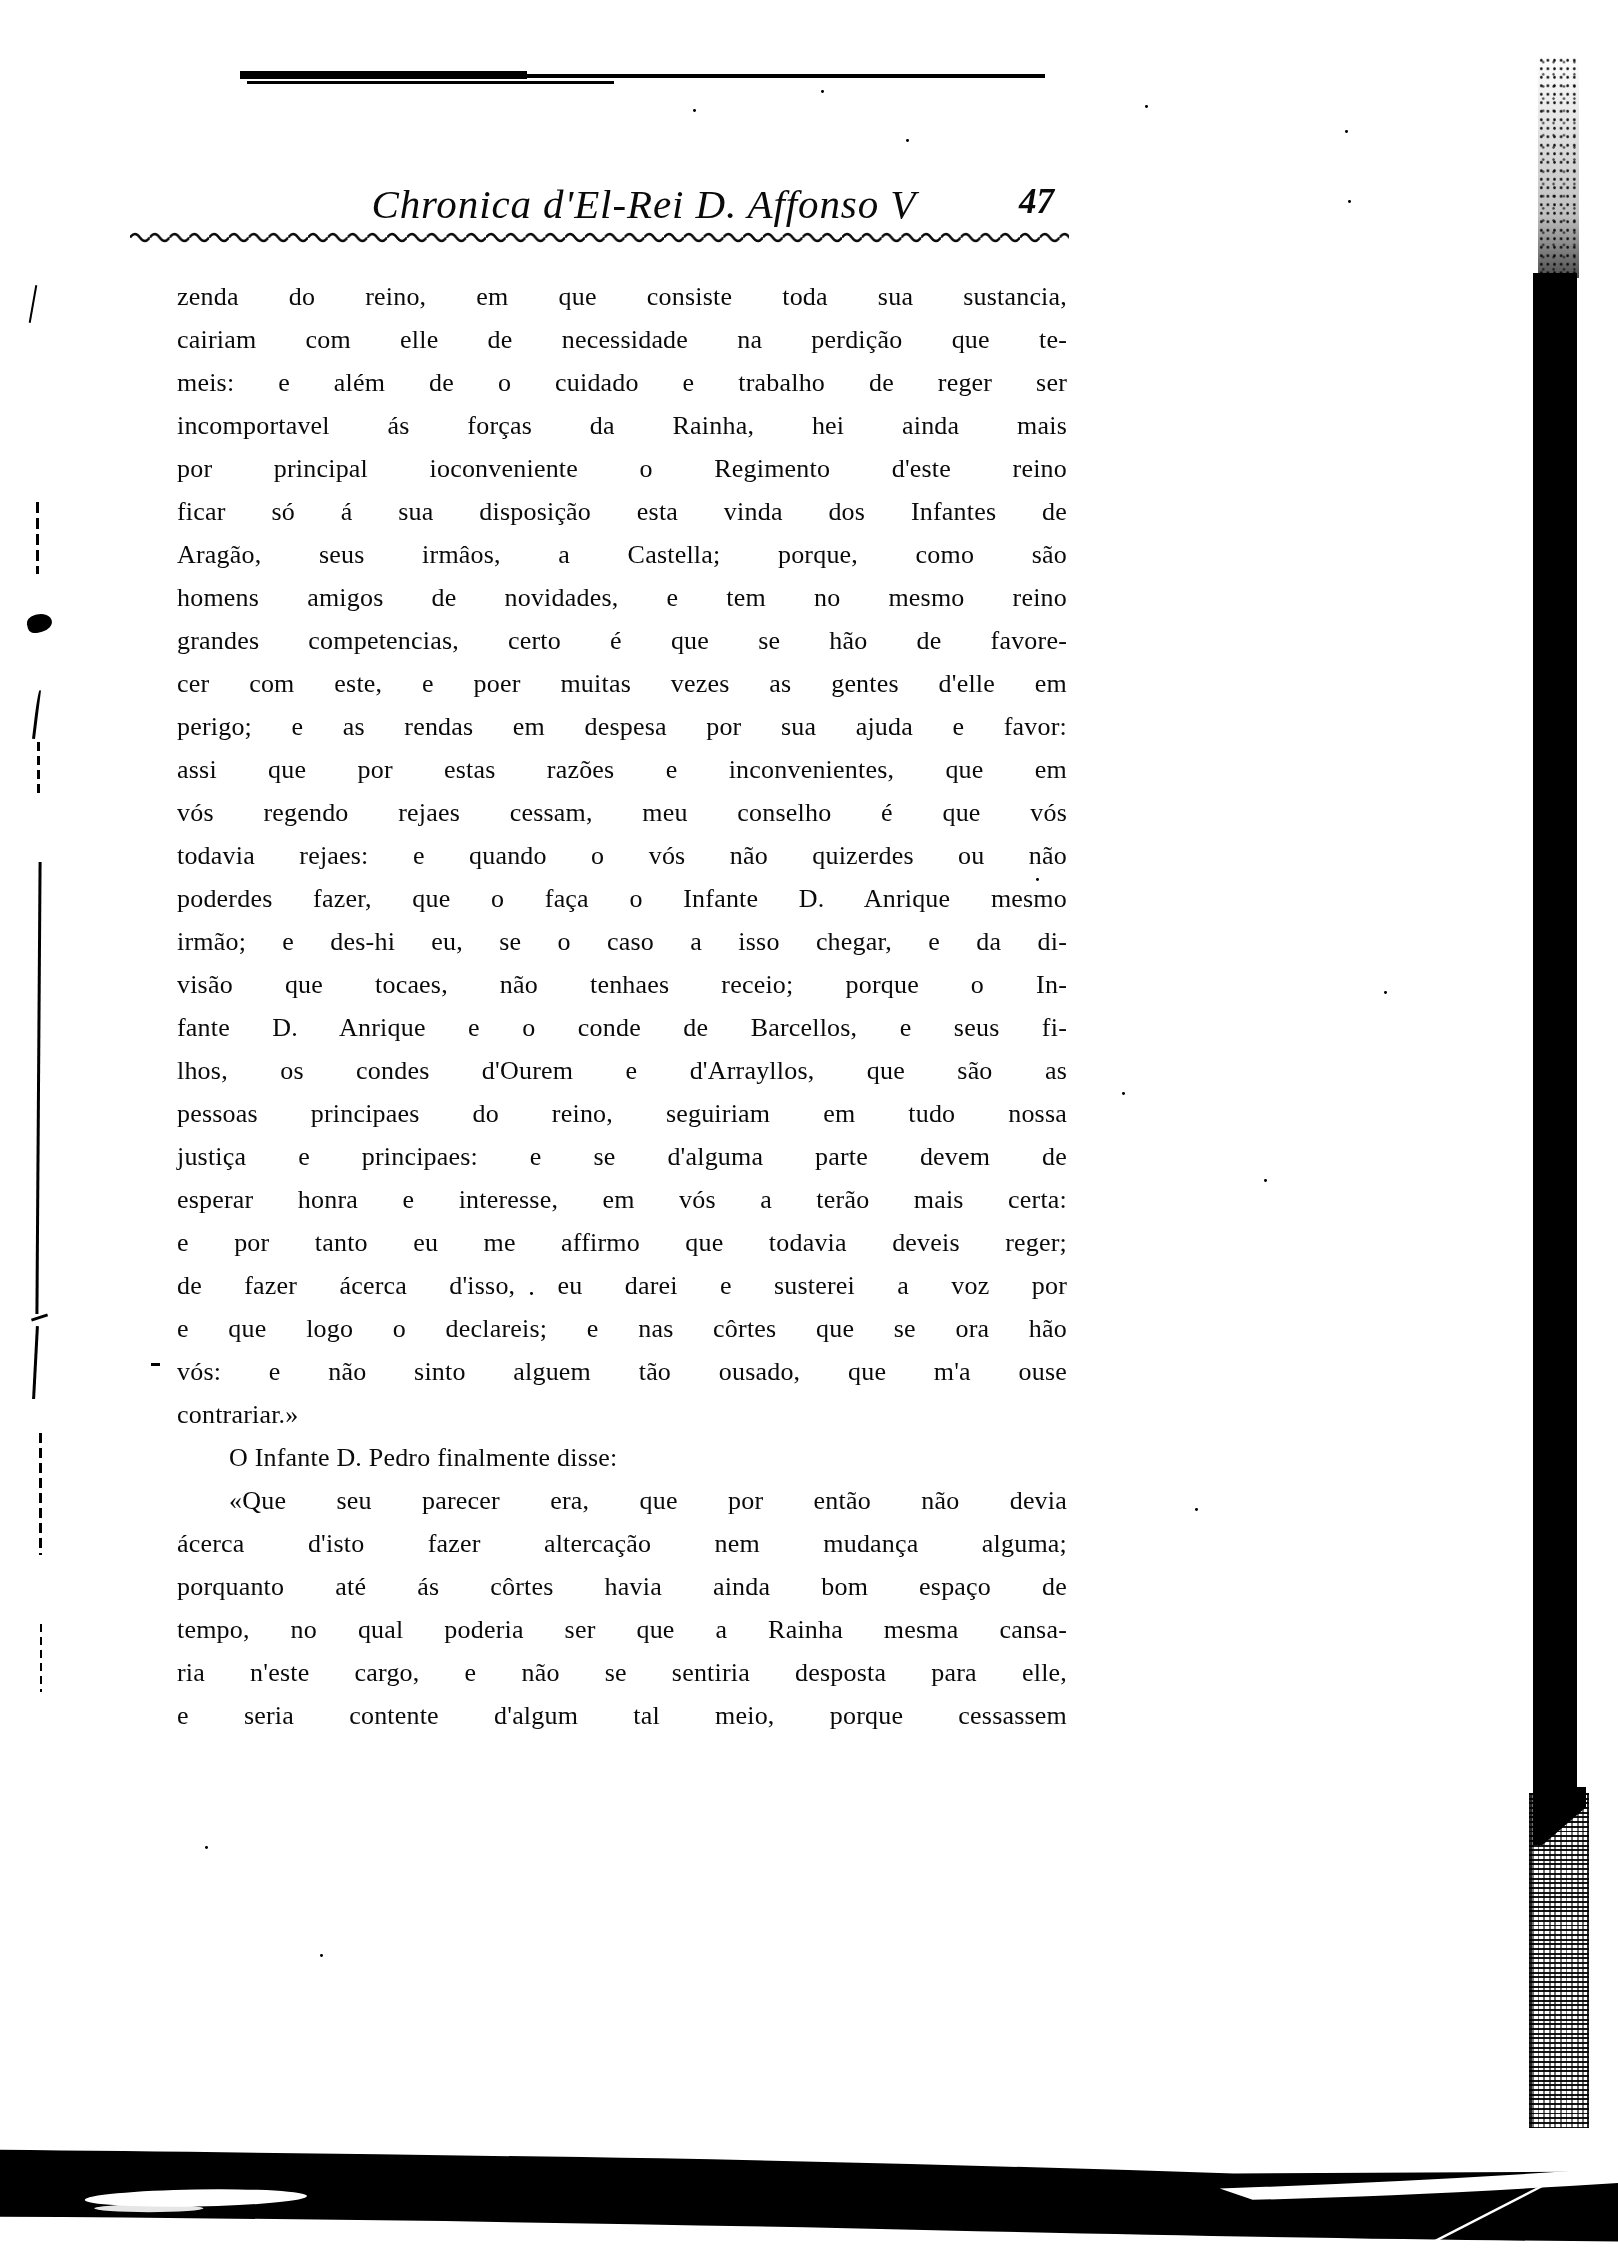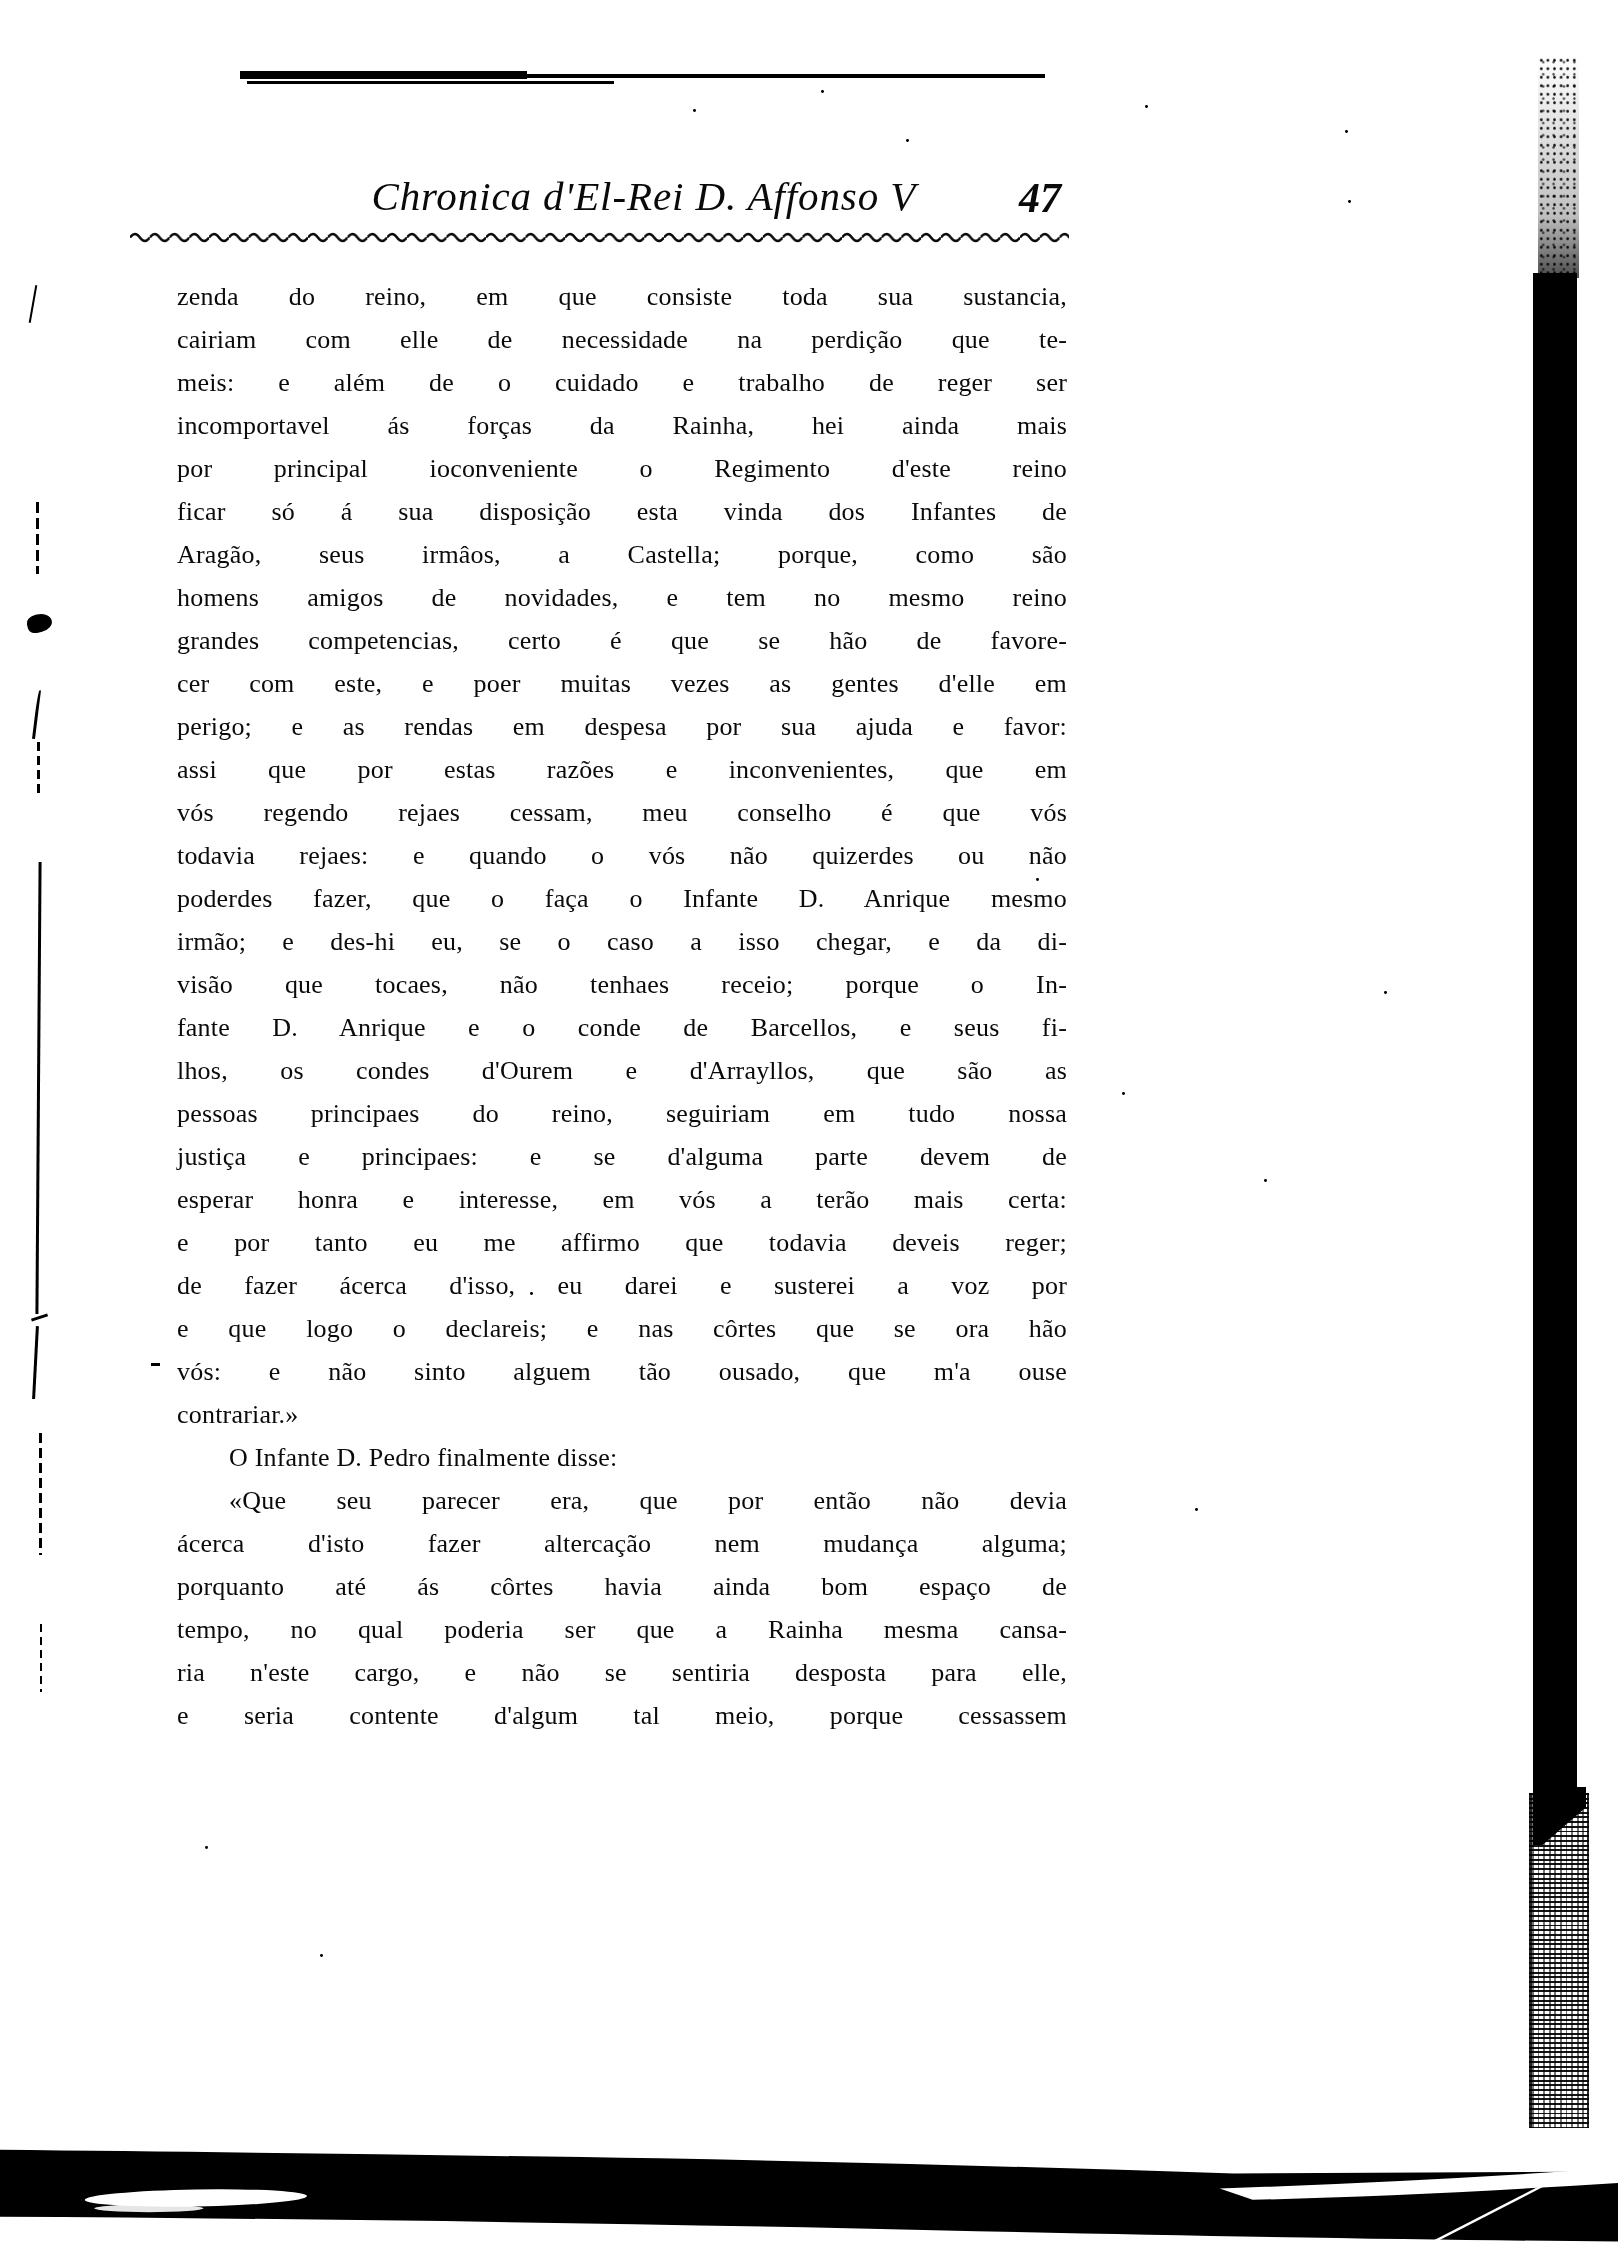--- a/index.html
+++ b/index.html
@@ -9,29 +9,29 @@
     background:#ffffff;
     overflow:hidden;
     font-family:"Liberation Serif","DejaVu Serif",serif;
     color:#0a0a0a;
   }
   
   .rule{position:absolute;background:#000;}
   .rule-a{left:240px;top:71px;width:287px;height:7.5px;}
   .rule-b{left:247px;top:81px;width:367px;height:2.8px;}
   .rule-c{left:513px;top:74px;width:532px;height:3.8px;}
-  .running-header{position:absolute;left:177px;top:172px;width:890px;height:56px;text-align:center;}
+  .running-header{position:absolute;left:177px;top:180px;width:890px;height:56px;text-align:center;}
   .header-title{
     position:absolute;left:50%;transform:translateX(-46%);
     white-space:nowrap;
     font-style:italic;font-size:41px;letter-spacing:0.9px;color:#0a0a0a;
   }
   .page-number{
     position:absolute;left:842px;top:1.9px;
-    font-style:italic;font-weight:700;font-size:42px;color:#0a0a0a;
+    font-style:italic;font-weight:700;font-size:35px;color:#0a0a0a;
   }
   .wavy{position:absolute;left:130px;top:229px;}
   
   .text-block{
     position:absolute;left:177px;top:275px;width:890px;
   }
   .line{
     font-size:26px;line-height:43px;
     text-align:justify;text-align-last:justify;
     white-space:normal;

